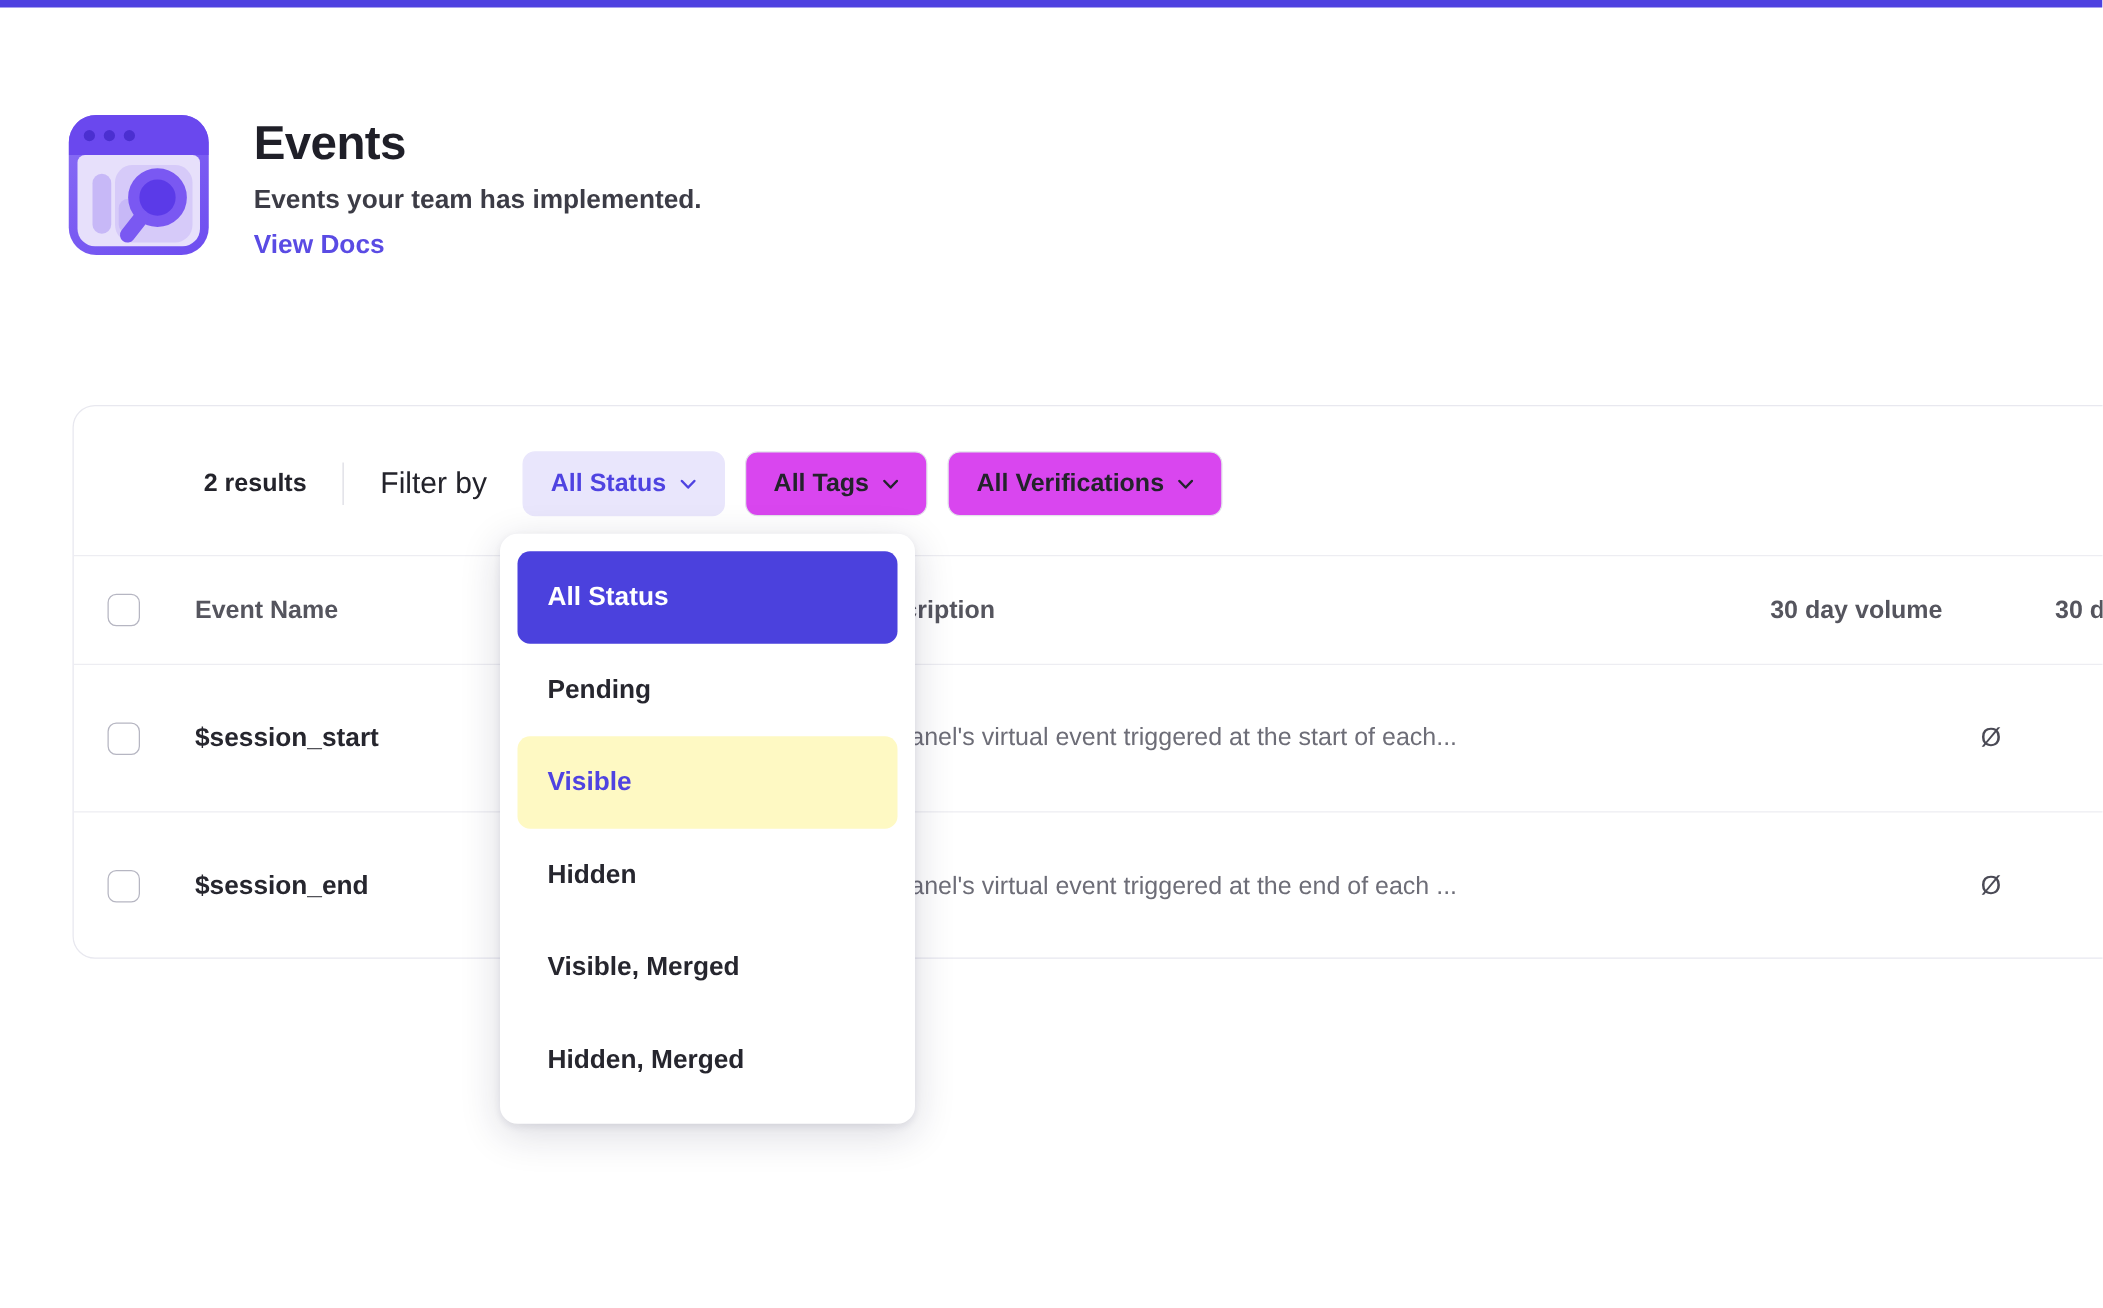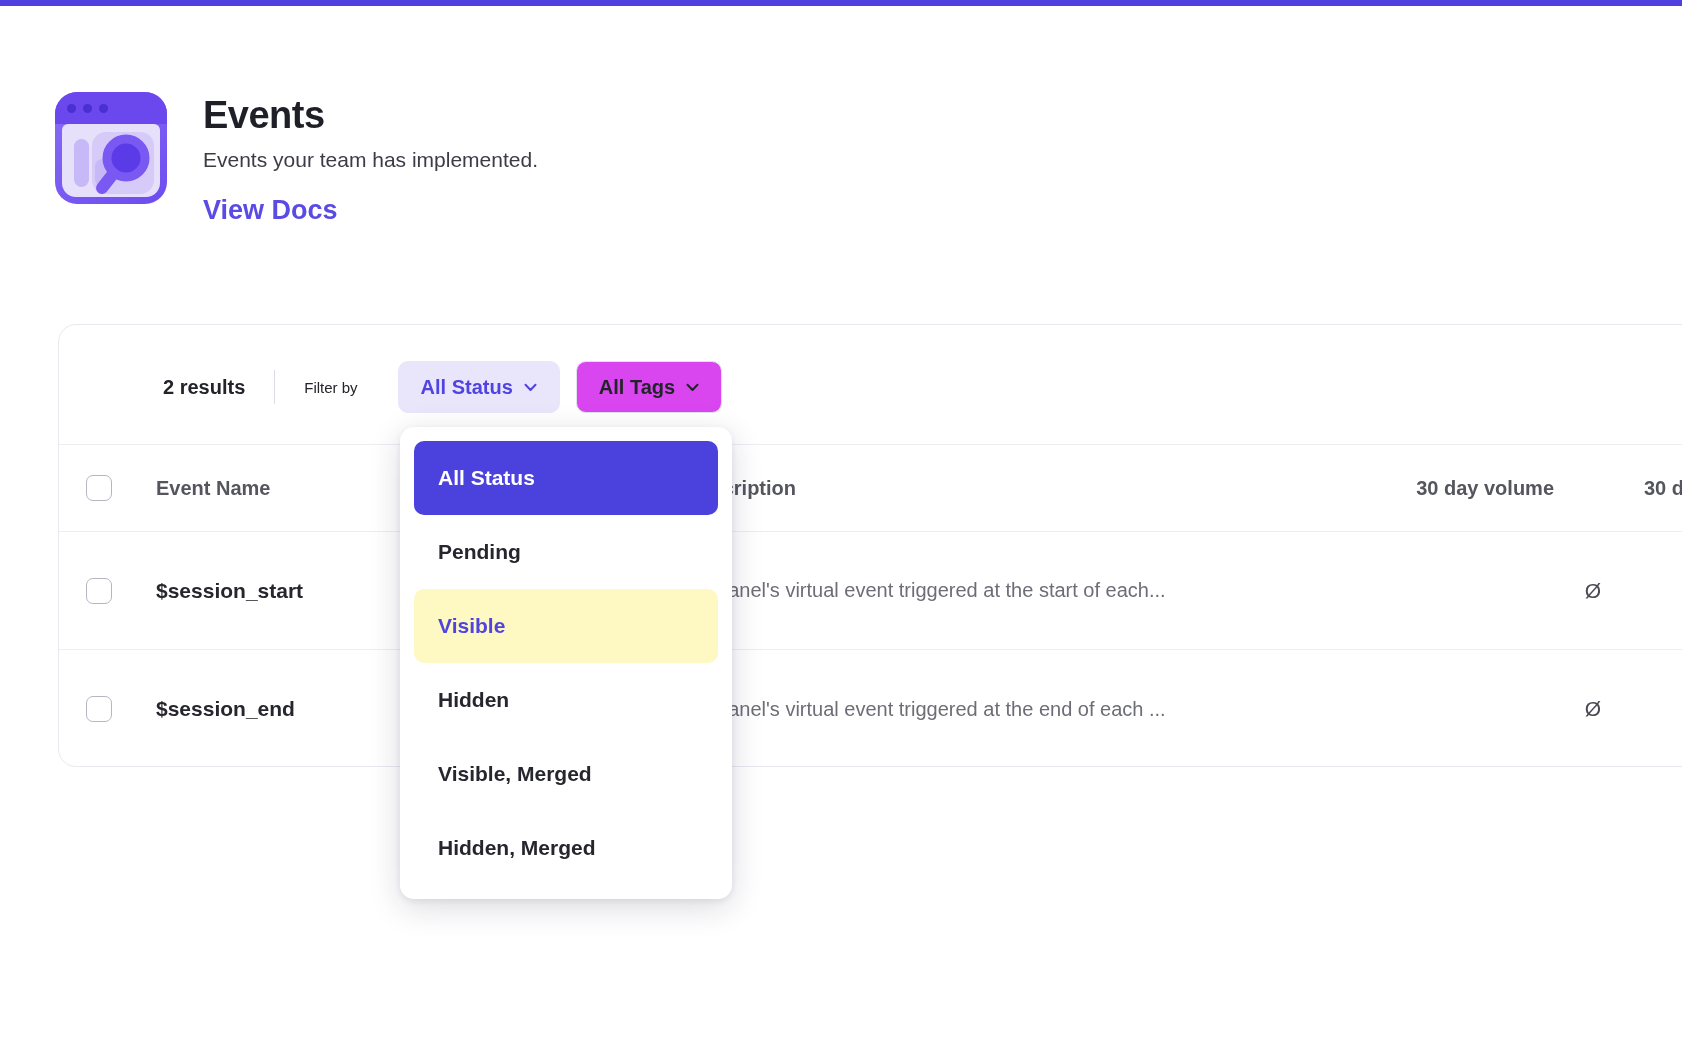--- a/index.html
+++ b/index.html
@@ -22,33 +22,33 @@
   .icon-body { position:absolute; left:7px; right:7px; top:32px; bottom:7px; background:#e7e0fb;
                border-radius:6px 6px 14px 14px; }
   .icon-glow { position:absolute; right:6px; top:8px; width:62px; height:62px; border-radius:14px; background:#d6caf9; }
   .icon-bar { position:absolute; border-radius:8px; background:#c7b8f7; }
   .icon-bar.tall { left:12px; bottom:10px; width:15px; height:48px; }
   .icon-bar.short { left:33px; bottom:10px; width:15px; height:28px; }
   .icon-magnifier { position:absolute; right:2px; top:2px; }
 
   .header-text { padding-top:2px; }
   .page-title { font-size:38px; font-weight:700; letter-spacing:-0.5px; color:#1f1f28; }
-  .page-subtitle { font-size:21px; color:#3c3c46; margin-top:11px; }
-  .docs-link { font-size:27px; font-weight:600; color:#5a4be4; margin-top:23px; cursor:pointer; }
+  .page-subtitle { font-size:21px; color:#3c3c46; margin-top:11px;font-weight:bold; }
+  .docs-link { font-size:21px; font-weight:600; color:#5a4be4; margin-top:12px; cursor:pointer; }
 
   
   .card { position:absolute; left:58px; top:324px; width:1702px; height:443px;
           border:1px solid #e8e8ef; border-radius:18px; background:#fff; }
 
   
   .toolbar { position:absolute; left:104px; top:36px; right:0; height:52px;
              display:flex; align-items:center; }
   .results-count { font-size:20px; font-weight:600; color:#23232b; }
   .toolbar-divider { width:1px; height:34px; background:#dcdce3; margin:0 29px; }
-  .filter-by { font-size:15px; color:#23232b; margin-right:40px; }
+  .filter-by { font-size:24px; color:#23232b; margin-right:28px; }
   .chips { display:flex; gap:16px; }
   .chip { height:52px; display:flex; align-items:center; gap:11px; padding:0 22px;
           border:1px solid #e2e2ea; border-radius:10px; background:#d946ef;
           font-size:20px; font-weight:600; color:#23232b; cursor:pointer; }
   .chip.active { background:#e9e6fc; border-color:#e9e6fc; color:#4f43e1; }
   .chev { display:inline-flex; }
 
   
   .grid-row { display:grid; grid-template-columns:97px 530px 563px 360px 152px; align-items:center;
               position:absolute; left:0; width:1702px; }
@@ -118,20 +118,28 @@
         </span>
       </button>
       <button class="chip">
         <span>All Tags</span>
         <span class="chev">
           <svg width="13" height="9" viewBox="0 0 13 9">
               <path d="M1.5 1.8 L6.5 7 L11.5 1.8" fill="none" stroke="currentColor" stroke-width="2" stroke-linecap="round" stroke-linejoin="round"></path>
             </svg>
         </span>
       </button>
+      <button class="chip">
+        <span>All Verifications</span>
+        <span class="chev">
+          <svg width="13" height="9" viewBox="0 0 13 9">
+              <path d="M1.5 1.8 L6.5 7 L11.5 1.8" fill="none" stroke="currentColor" stroke-width="2" stroke-linecap="round" stroke-linejoin="round"></path>
+            </svg>
+        </span>
+      </button>
     </div>
   </div>
 
   <div class="grid-row thead">
     <div>
         <div class="cb"></div>
       </div>
     <div>Event Name</div>
     <div>Description</div>
     <div class="th-volume">30 day volume</div>

